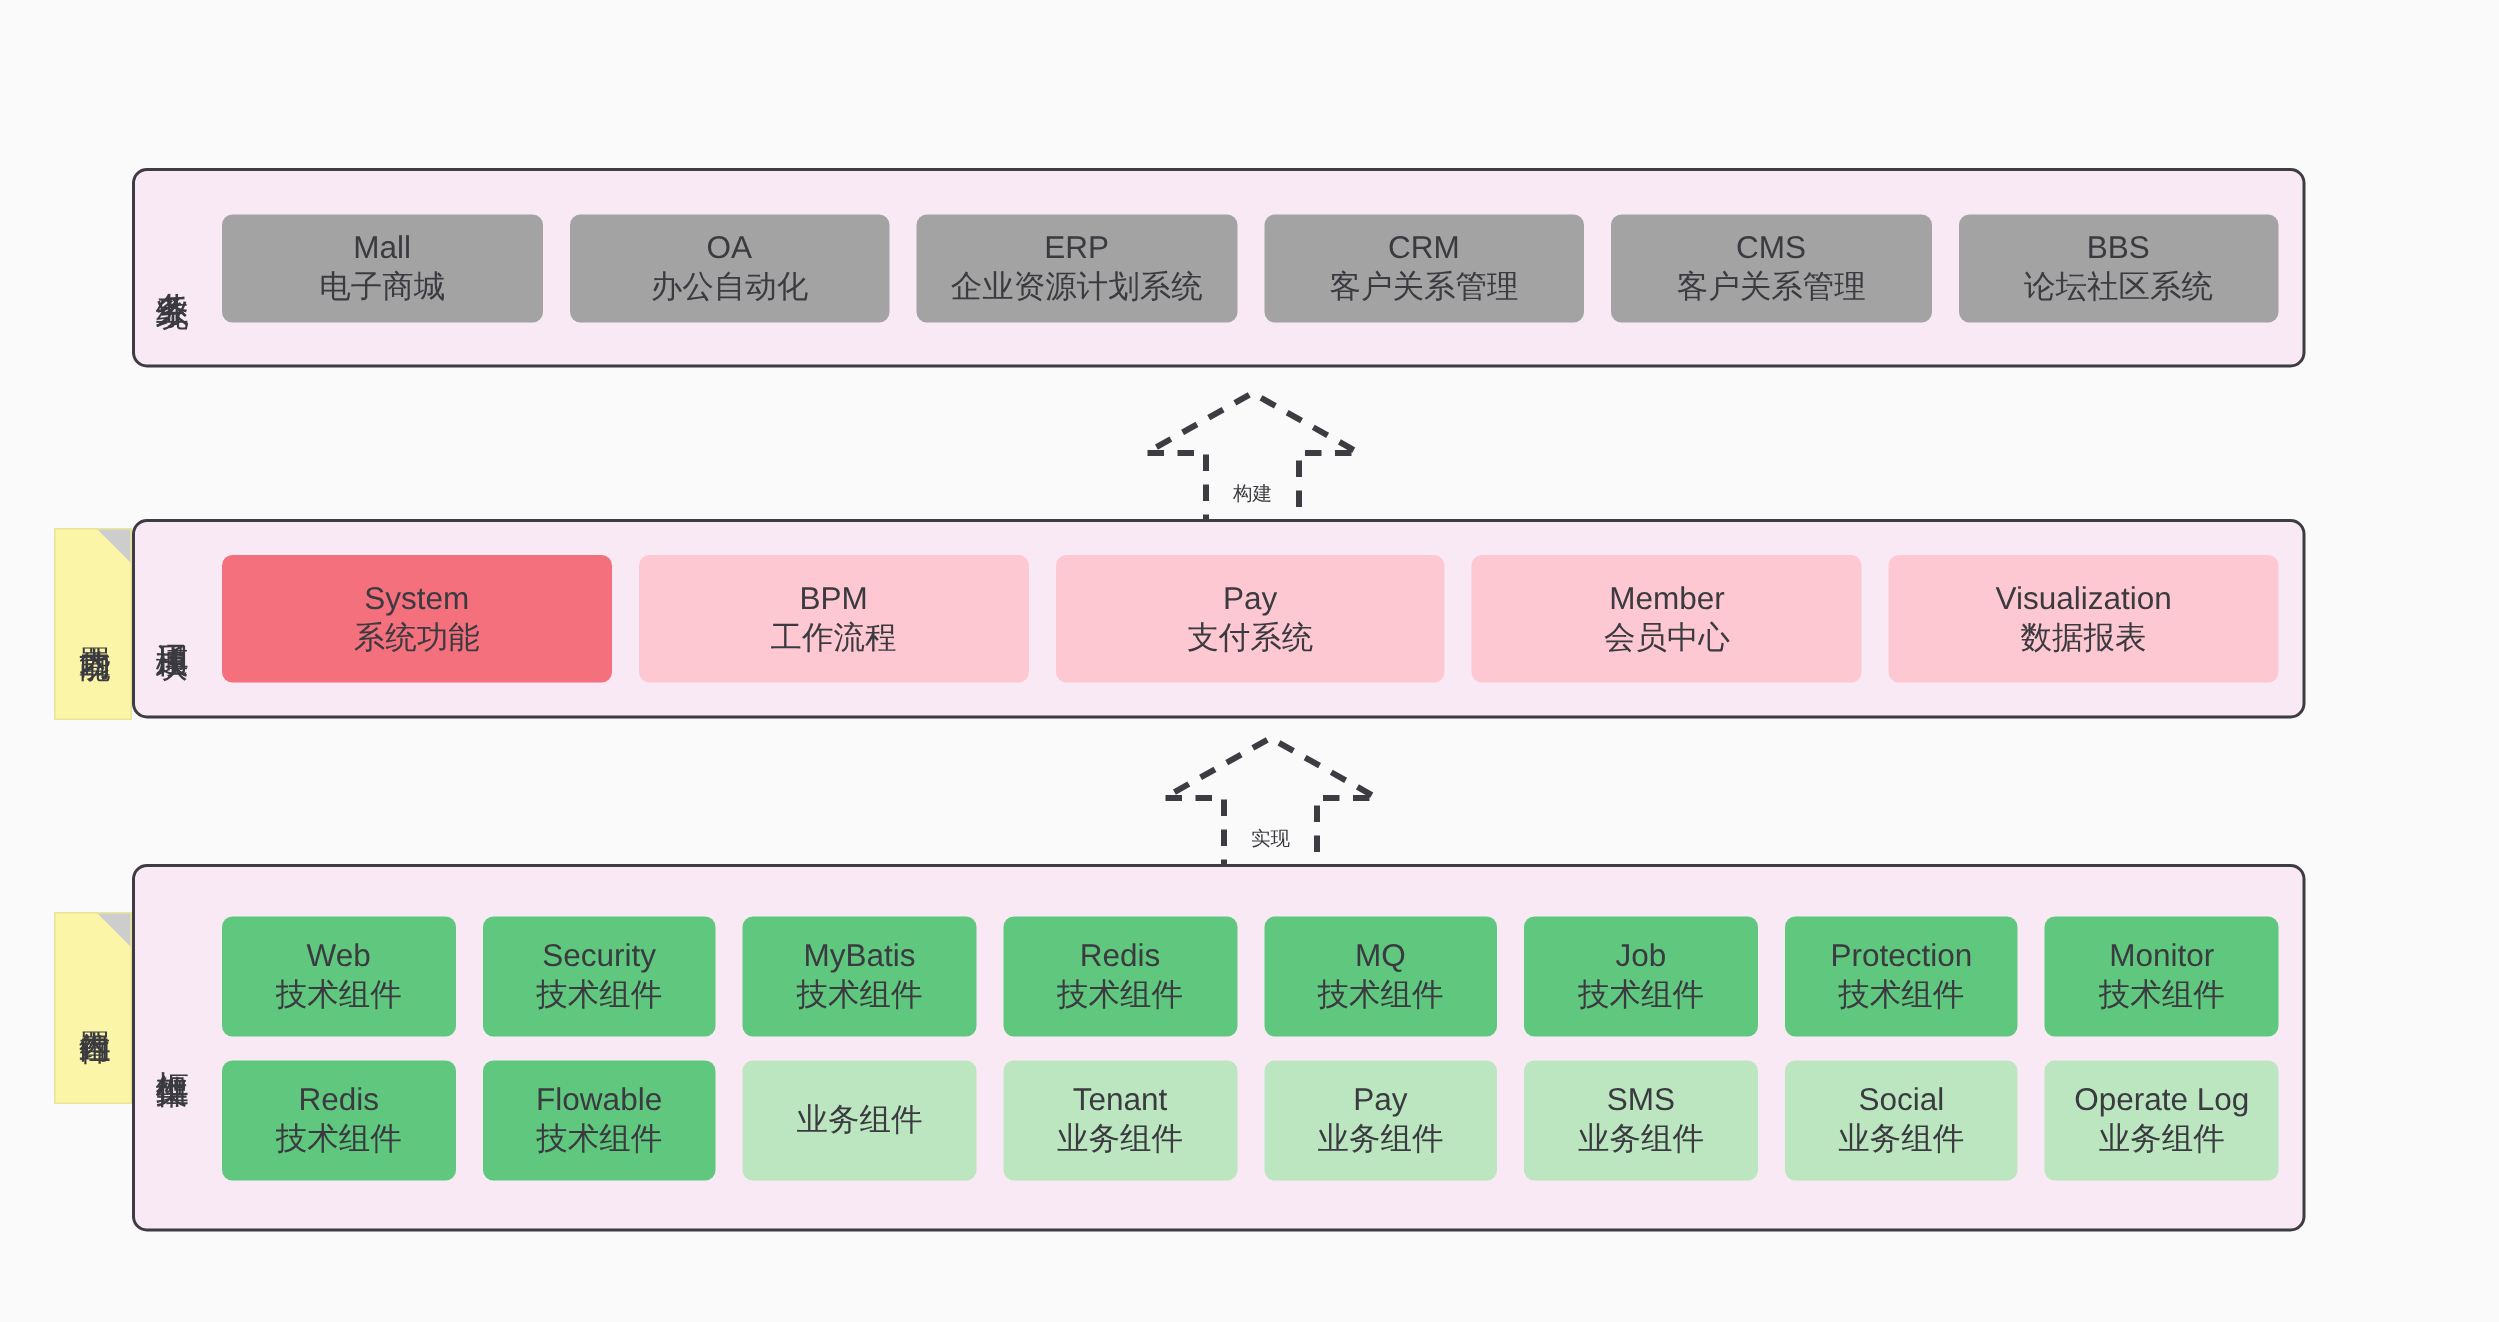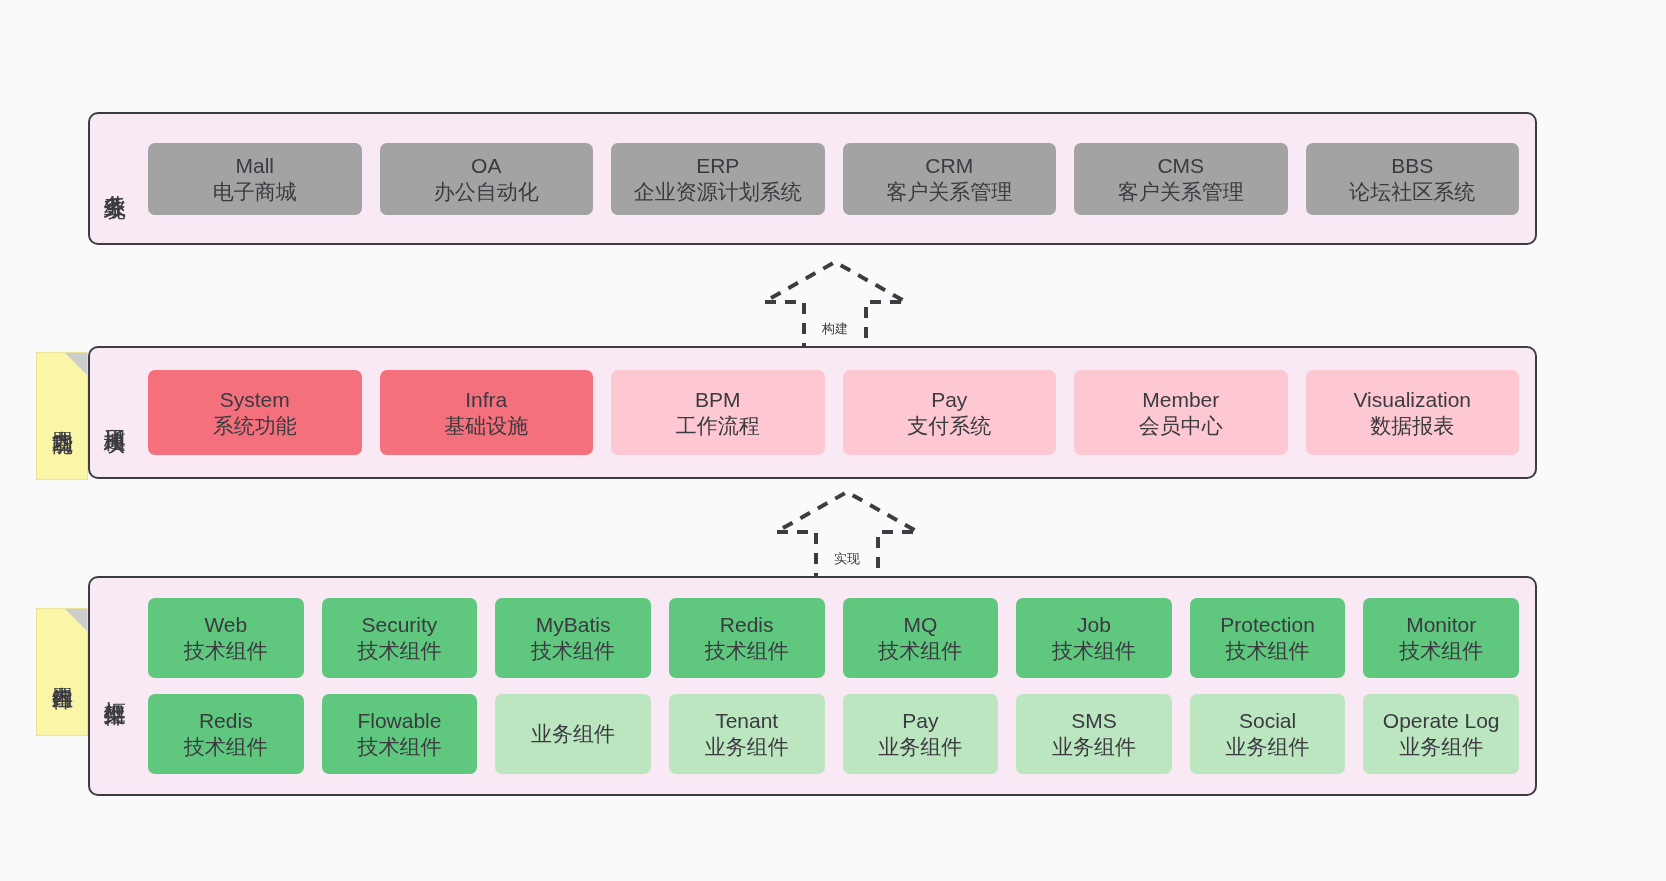--- a/index.html
+++ b/index.html
@@ -74,21 +74,21 @@
   
   .c-blue        { background: #a3a3a3; }
   .c-red         { background: #f4707c; }
   .c-pink        { background: #fdc8d1; }
   .c-green       { background: #5fc87e; }
   .c-lightgreen  { background: #bbe6c0; }
 
   
   #band-business { left: 88px;  top: 112px; width: 1449px; height: 133px; }
   #band-modules  { left: 88px;  top: 346px; width: 1449px; height: 133px; }
-  #band-framework{ left: 88px;  top: 576px; width: 1449px; height: 220px; }
+  #band-framework{ left: 88px;  top: 576px; width: 1449px; height: 245px; }
 
   #band-business .cell  { height: 72px; }
   #band-modules  .cell  { height: 85px; }
   #band-framework .cell { height: 80px; }
 
   
   .sticky {
     position: absolute;
     width: 52px;
     background: #fbf6a7;
@@ -184,24 +184,20 @@
     <span>内置功能</span>
   </div>
   <div class="band" id="band-modules">
     <div class="band-title">通用模块</div>
     <div class="band-body">
       <div class="row">
         <div class="cell c-red">
           <span class="t1">System</span>
           <span class="t2">系统功能</span>
         </div>
-        <div class="cell c-red">
-          <span class="t1">Infra</span>
-          <span class="t2">基础设施</span>
-        </div>
         <div class="cell c-pink">
           <span class="t1">BPM</span>
           <span class="t2">工作流程</span>
         </div>
         <div class="cell c-pink">
           <span class="t1">Pay</span>
           <span class="t2">支付系统</span>
         </div>
         <div class="cell c-pink">
           <span class="t1">Member</span>

